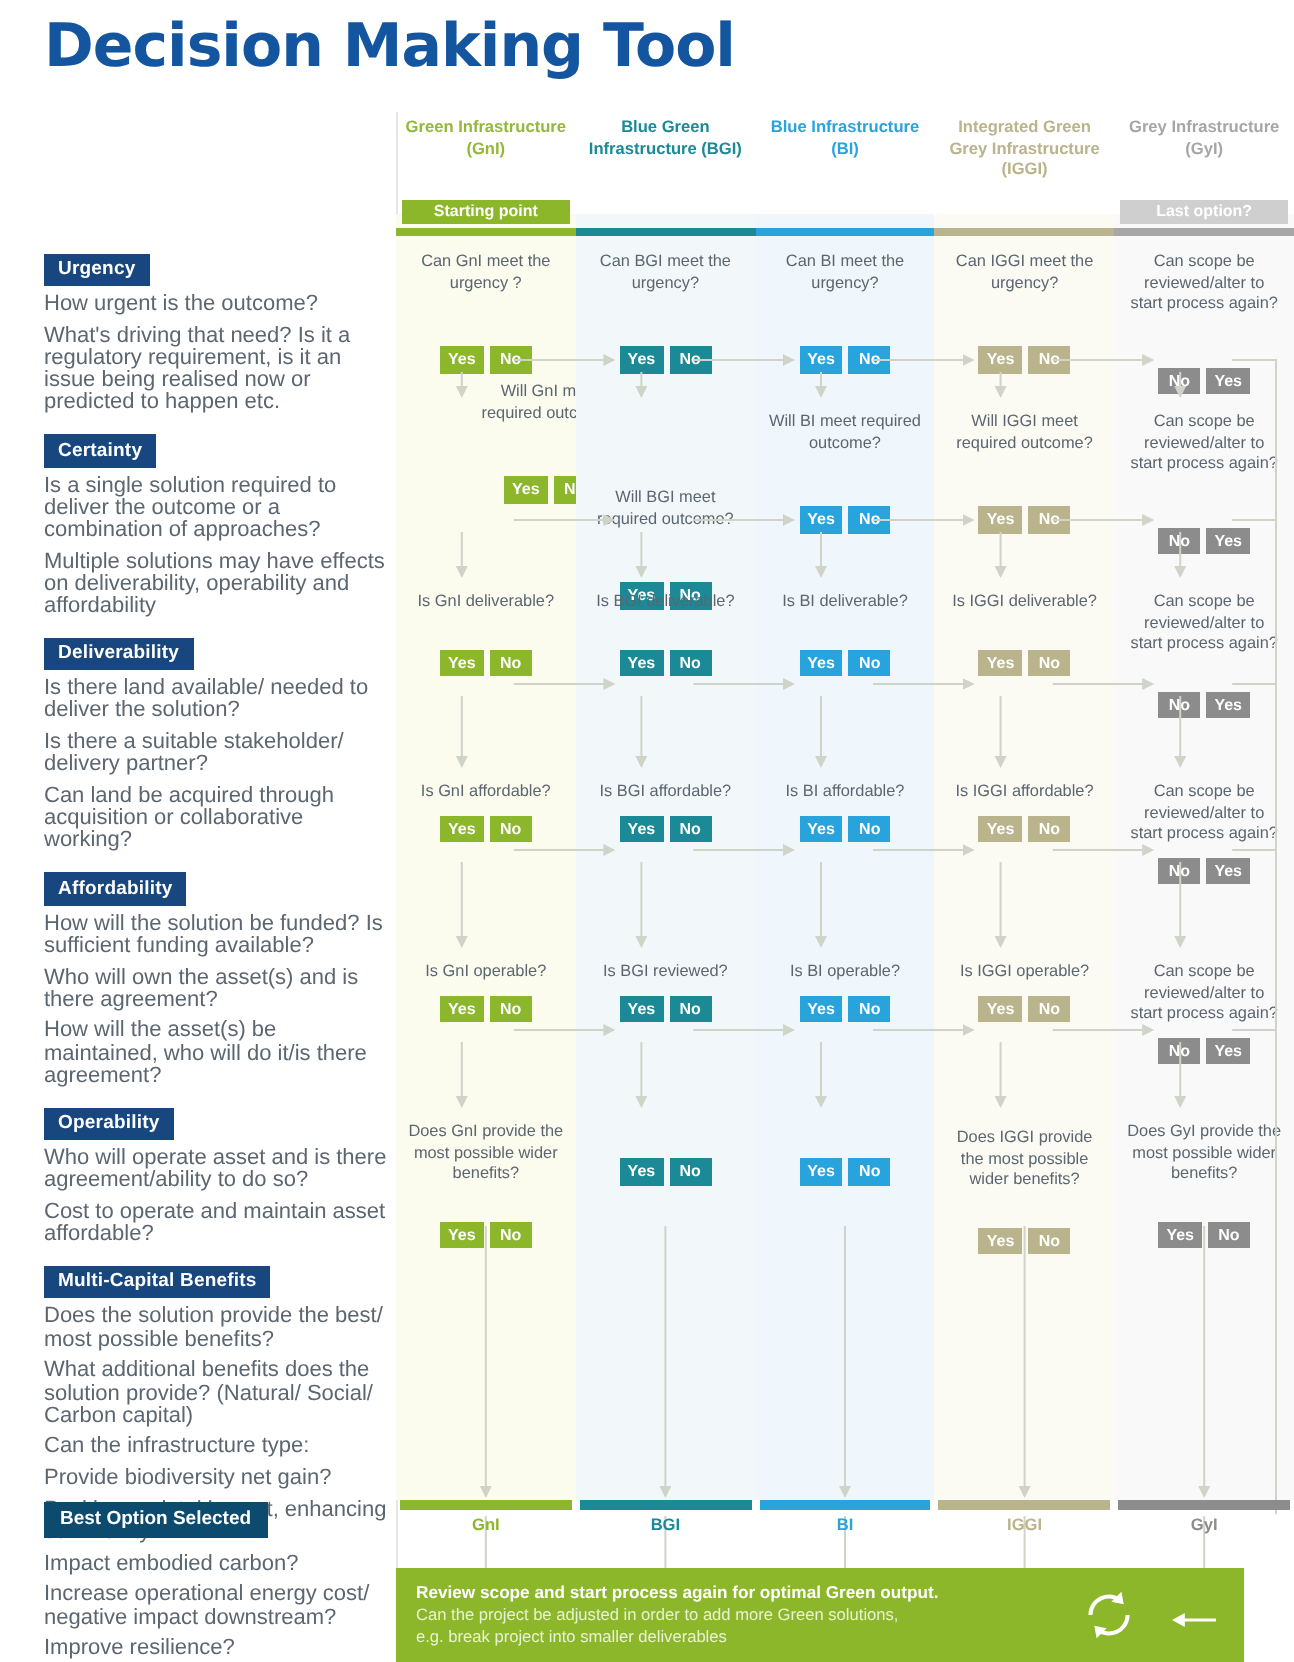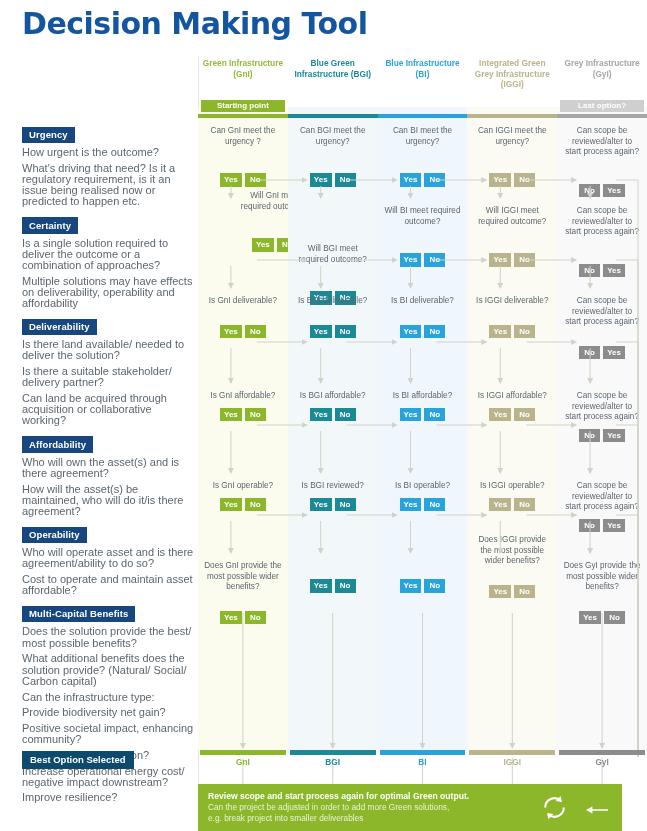--- a/index.html
+++ b/index.html
@@ -221,21 +221,21 @@
 <body>
 
 <div id="page">
 
   <div class="title">Decision Making Tool</div>
 
   <div class="sidebar" id="sidebar">
       <div class="crit"><div class="crit-head">Urgency</div><div class="crit-q">How urgent is the outcome?</div><div class="crit-q">What's driving that need? Is it a regulatory requirement, is it an issue being realised now or predicted to happen etc.</div></div>
       <div class="crit"><div class="crit-head">Certainty</div><div class="crit-q">Is a single solution required to deliver the outcome or a combination of approaches?</div><div class="crit-q">Multiple solutions may have effects on deliverability, operability and affordability</div></div>
       <div class="crit"><div class="crit-head">Deliverability</div><div class="crit-q">Is there land available/ needed to deliver the solution?</div><div class="crit-q">Is there a suitable stakeholder/ delivery partner?</div><div class="crit-q">Can land be acquired through acquisition or collaborative working?</div></div>
-      <div class="crit"><div class="crit-head">Affordability</div><div class="crit-q">Who will own the asset(s) and is there agreement?</div><div class="crit-q">How will the asset(s) be maintained, who will do it/is there agreement?</div></div>
+      <div class="crit"><div class="crit-head">Affordability</div><div class="crit-q">How will the solution be funded? Is sufficient funding available?</div><div class="crit-q">Who will own the asset(s) and is there agreement?</div><div class="crit-q">How will the asset(s) be maintained, who will do it/is there agreement?</div></div>
       <div class="crit"><div class="crit-head">Operability</div><div class="crit-q">Who will operate asset and is there agreement/ability to do so?</div><div class="crit-q">Cost to operate and maintain asset affordable?</div></div>
       <div class="crit"><div class="crit-head">Multi-Capital Benefits</div><div class="crit-q">Does the solution provide the best/ most possible benefits?</div><div class="crit-q">What additional benefits does the solution provide? (Natural/ Social/ Carbon capital)</div><div class="crit-q">Can the infrastructure type:</div><div class="crit-q">Provide biodiversity net gain?</div><div class="crit-q">Positive societal impact, enhancing community?</div><div class="crit-q">Impact embodied carbon?</div><div class="crit-q">Increase operational energy cost/ negative impact downstream?</div><div class="crit-q">Improve resilience?</div></div>
     </div>
   <div class="best-opt">Best Option Selected</div>
 
   <div class="vsep"></div>
 
   <div class="matrix">
     <div class="cols" id="cols">
         <div class="col c-gni">
@@ -410,21 +410,21 @@
               <b>No</b>
             </div>
           </div>
           <div class="row" style="top: 425px;">
             <div class="q">Is IGGI operable?</div>
             <div class="yn" style="margin-top: 6px;">
               <b>Yes</b>
               <b>No</b>
             </div>
           </div>
-          <div class="row" style="top: 479px;">
+          <div class="row" style="top: 508px;">
             <div class="q">Does IGGI provide the most possible wider benefits?</div>
             <div class="yn" style="margin-top: 18px;">
               <b>Yes</b>
               <b>No</b>
             </div>
           </div>
         </div>
         <div class="col c-gyi">
           <div class="col-bg"></div>
           <div class="col-head">Grey Infrastructure (GyI)</div>

